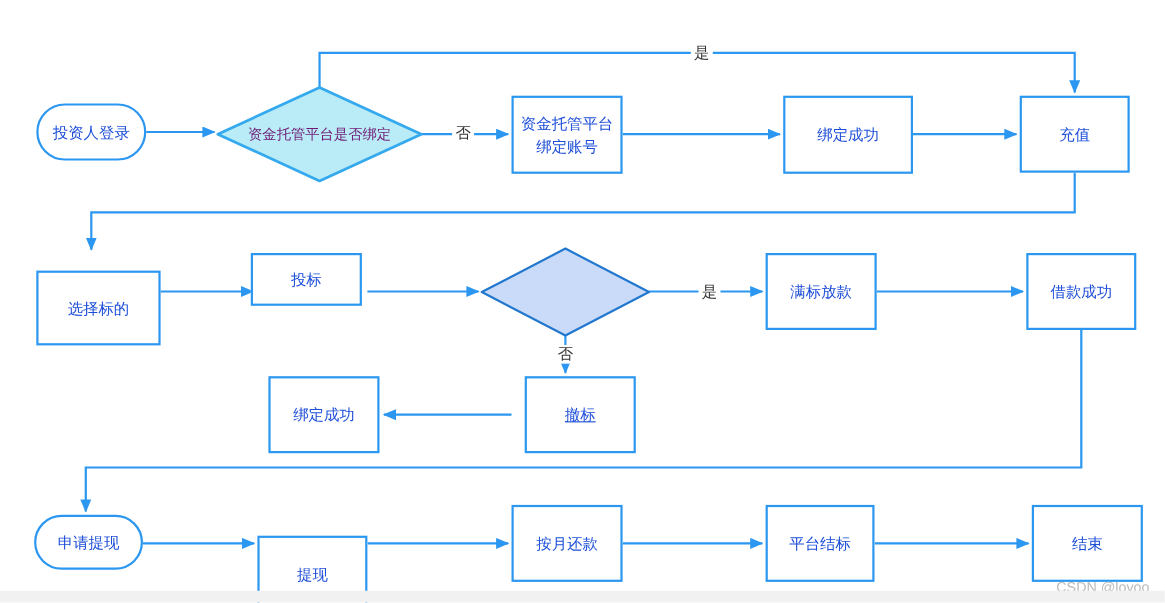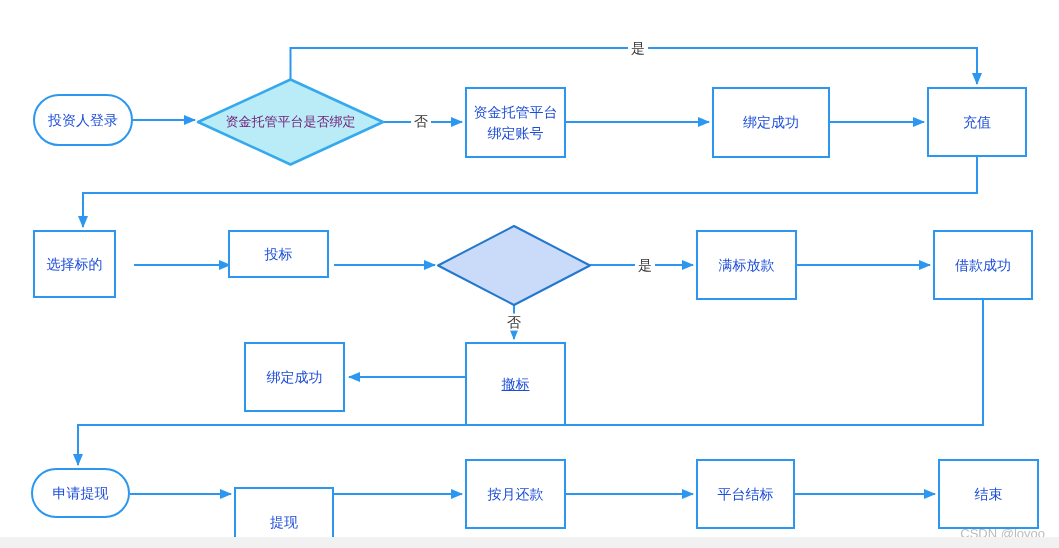--- a/index.html
+++ b/index.html
@@ -107,32 +107,32 @@
   <div class="node rounded" style="left:33px; top:94px; width:100px; height:52px;">投资人登录</div>
 
   <div class="diamond-label" style="left:198px; top:79px; width:185px; height:85px; font-size:13px;">资金托管平台是否绑定</div>
 
   <div class="node" style="left:465px; top:87px; width:101px; height:71px;">资金托管平台 绑定账号</div>
 
   <div class="node" style="left:712px; top:87px; width:118px; height:71px;">绑定成功</div>
 
   <div class="node" style="left:927px; top:87px; width:100px; height:70px;">充值</div>
 
-  <div class="node" style="left:33px; top:230px; width:83px; height:68px;">选择标的</div>
+  <div class="node" style="left:33px; top:246px; width:113px; height:68px;">选择标的</div>
 
   <div class="node" style="left:228px; top:230px; width:101px; height:48px;">投标</div>
 
 
   <div class="node" style="left:696px; top:230px; width:101px; height:70px;">满标放款</div>
 
   <div class="node" style="left:933px; top:230px; width:100px; height:70px;">借款成功</div>
 
   <div class="node" style="left:244px; top:342px; width:101px; height:70px;">绑定成功</div>
 
-  <div class="node" style="left:465px; top:342px; width:101px; height:84px;text-decoration:underline;">撤标</div>
+  <div class="node" style="left:477px; top:342px; width:101px; height:70px;text-decoration:underline;">撤标</div>
 
   <div class="node rounded" style="left:31px; top:468px; width:99px; height:50px;">申请提现</div>
 
   <div class="node" style="left:234px; top:459px; width:100px; height:70px;margin-top:28px;">提现</div>
 
   <div class="node" style="left:465px; top:459px; width:101px; height:70px;">按月还款</div>
 
   <div class="node" style="left:696px; top:459px; width:99px; height:70px;">平台结标</div>
 
   <div class="node" style="left:938px; top:459px; width:101px; height:70px;">结束</div>

